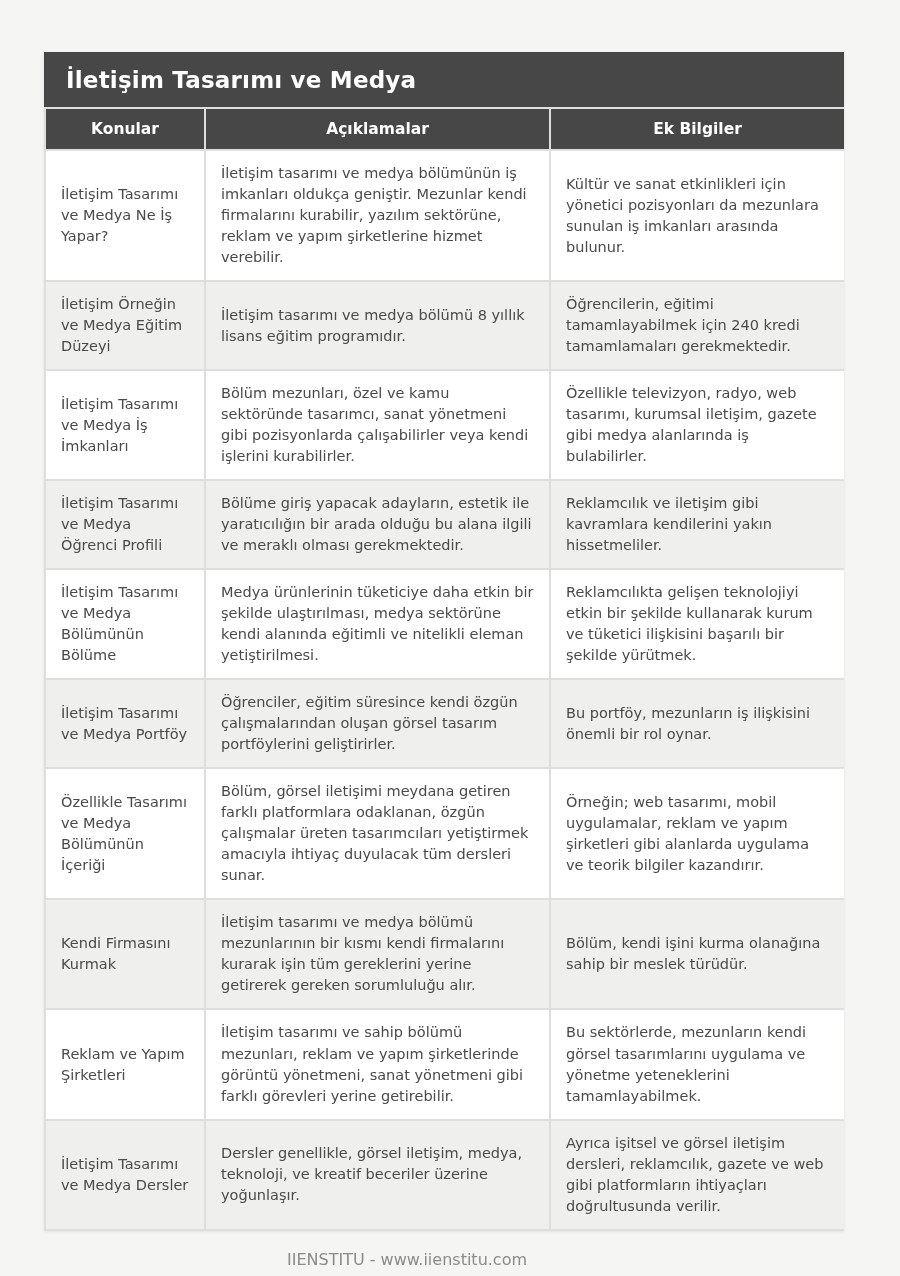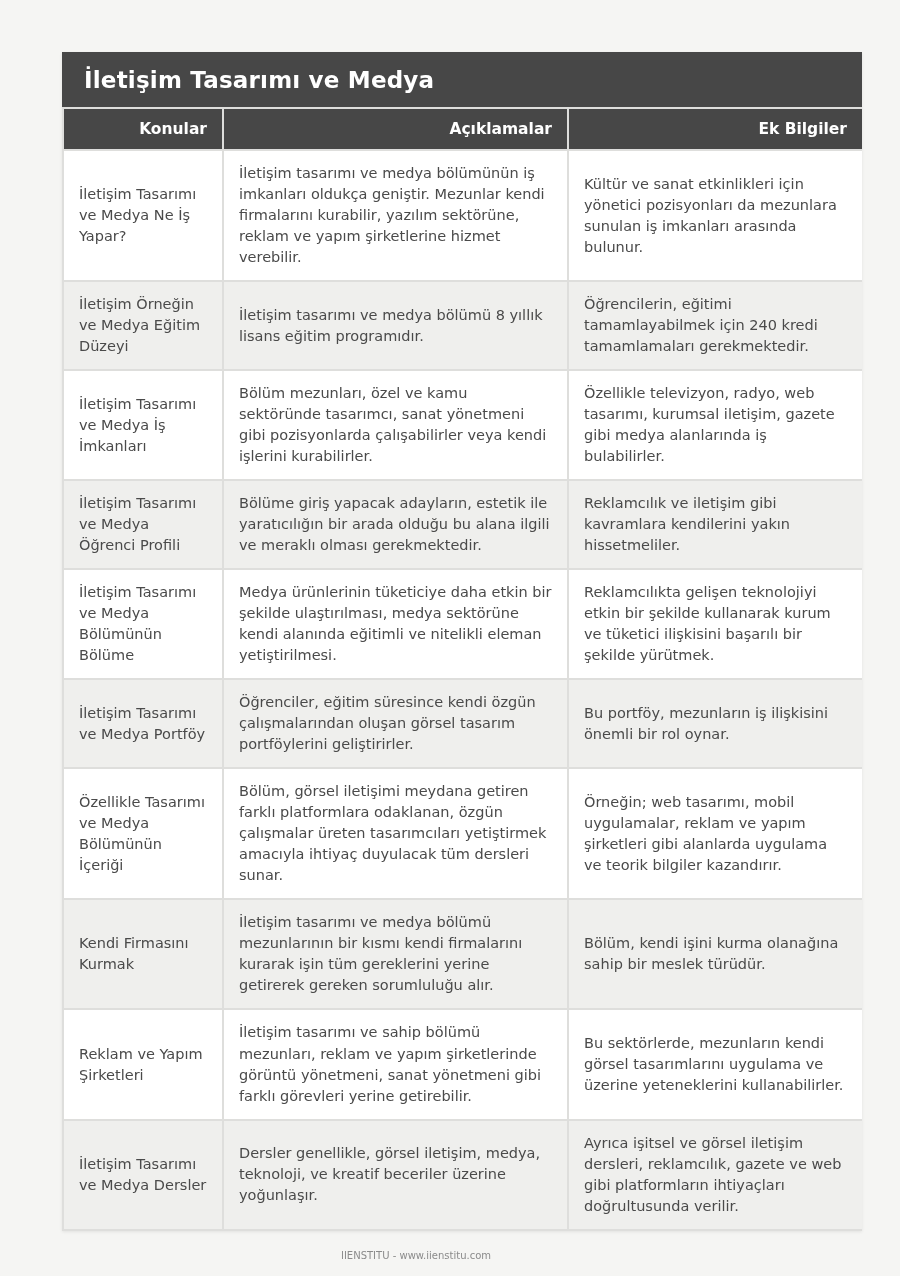--- a/index.html
+++ b/index.html
@@ -17,21 +17,21 @@
   body {
     width: 900px;
     height: 1276px;
     background: var(--page-bg);
     font-family: "DejaVu Sans", "Liberation Sans", sans-serif;
     color: var(--body-text);
   }
   .page {
     width: 820px;
     height: 1276px;
-    padding: 52px 50px 0 62px;
+    padding: 52px 50px 0 44px;
     border-radius: 8px;
   }
   .card {
     width: 800px;
     background: var(--grid-line);
     box-shadow: 0 1px 3px rgba(0,0,0,0.08);
   }
   .title-bar {
     background: var(--header-bg);
     color: var(--header-text);
@@ -47,36 +47,36 @@
     table-layout: fixed;
   }
   col.c-topic { width: 158px; }
   col.c-desc  { width: 343px; }
   col.c-extra { width: 293px; }
   th {
     background: var(--header-bg);
     color: var(--header-text);
     font-size: 15.5px;
     font-weight: bold;
-    text-align: right;
+    text-align: center;
     padding: 11px 15px;
   }
   td {
     background: var(--row-bg);
     font-size: 14.5px;
     line-height: 1.45;
     padding: 12px 15px;
     vertical-align: middle;
     color: var(--body-text);
   }
   tbody tr:nth-child(even) td { background: var(--row-alt-bg); }
   .footer {
     text-align: center;
     color: var(--footer-text);
-    font-size: 10px;
+    font-size: 16px;
     padding: 19px 0 0 0;
   }
 </style>
 </head>
 <body>
 
 <div class="page">
   <div class="card">
     <div class="title-bar">İletişim Tasarımı ve Medya</div>
     <table class="info-table">
@@ -137,21 +137,21 @@
 
   <tr>
     <td>Kendi Firmasını Kurmak</td>
     <td>İletişim tasarımı ve medya bölümü mezunlarının bir kısmı kendi firmalarını kurarak işin tüm gereklerini yerine getirerek gereken sorumluluğu alır.</td>
     <td>Bölüm, kendi işini kurma olanağına sahip bir meslek türüdür.</td>
   </tr>
 
   <tr>
     <td>Reklam ve Yapım Şirketleri</td>
     <td>İletişim tasarımı ve sahip bölümü mezunları, reklam ve yapım şirketlerinde görüntü yönetmeni, sanat yönetmeni gibi farklı görevleri yerine getirebilir.</td>
-    <td>Bu sektörlerde, mezunların kendi görsel tasarımlarını uygulama ve üzerine yeteneklerini kullanabilirler.</td>
+    <td>Bu sektörlerde, mezunların kendi görsel tasarımlarını uygulama ve yönetme yeteneklerini tamamlayabilmek.</td>
   </tr>
 
   <tr>
     <td>İletişim Tasarımı ve Medya Dersler</td>
     <td>Dersler genellikle, görsel iletişim, medya, teknoloji, ve kreatif beceriler üzerine yoğunlaşır.</td>
     <td>Ayrıca işitsel ve görsel iletişim dersleri, reklamcılık, gazete ve web gibi platformların ihtiyaçları doğrultusunda verilir.</td>
   </tr>
 </tbody>
     </table>
   </div>

